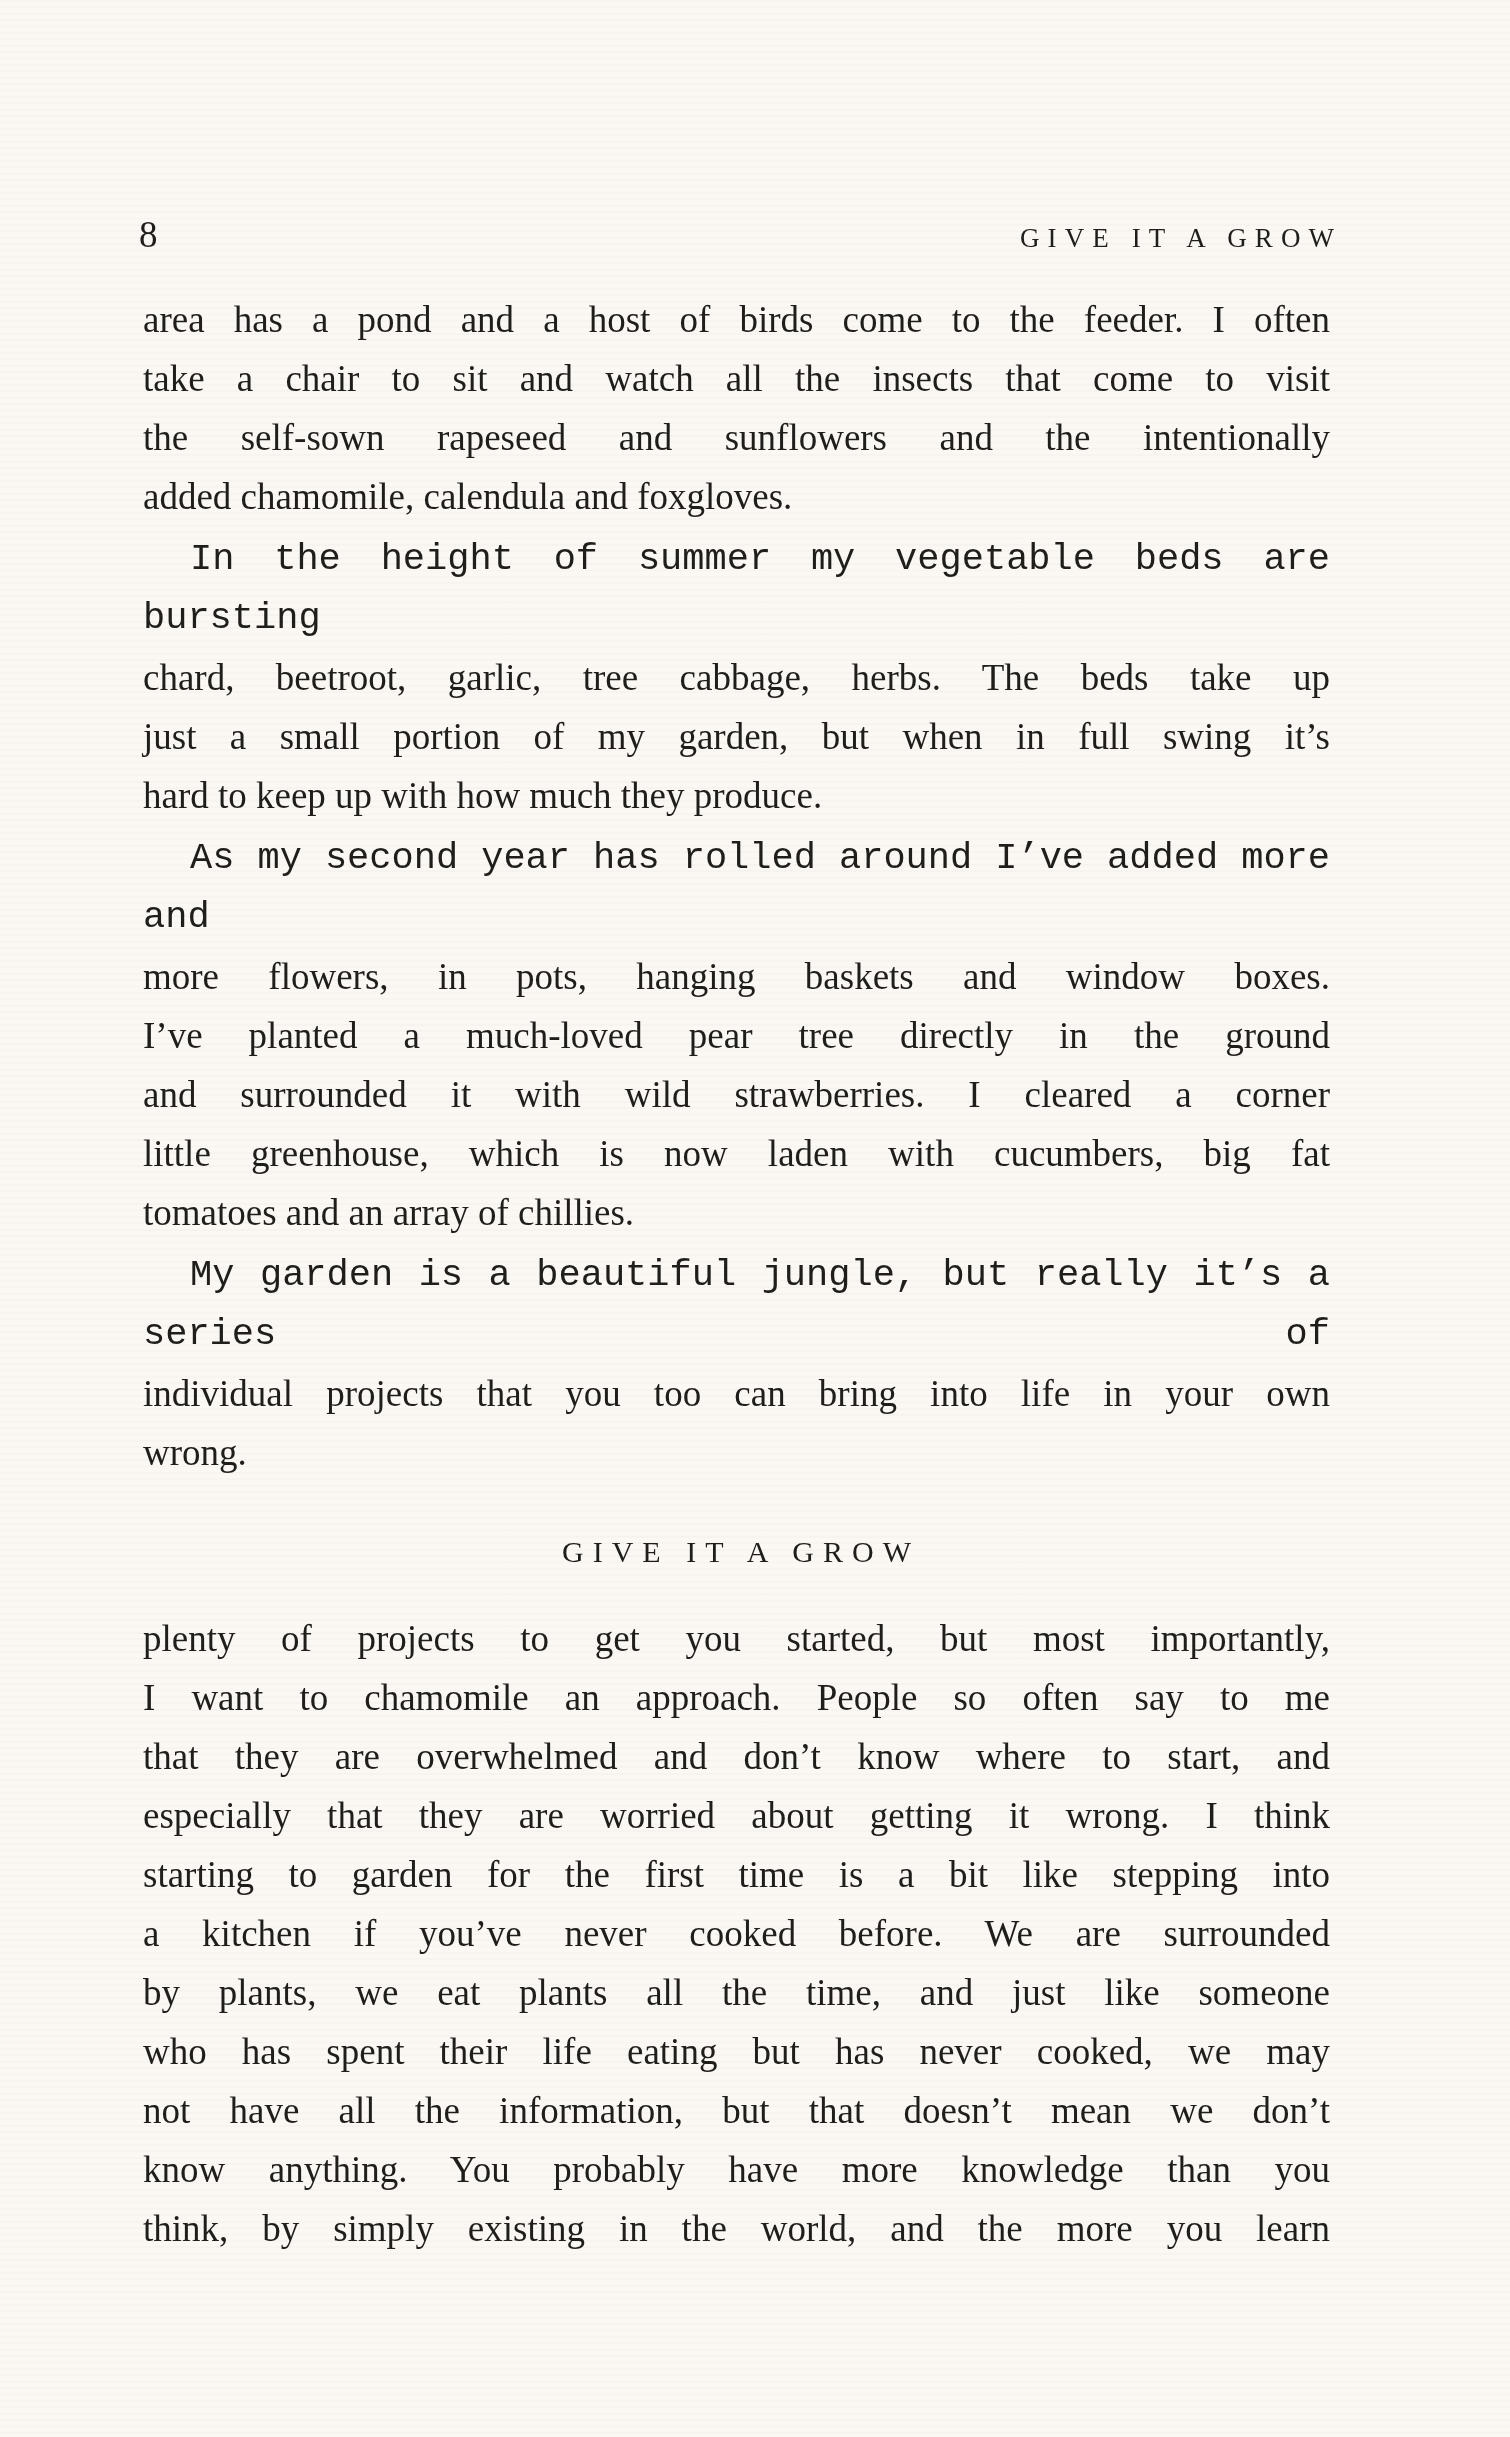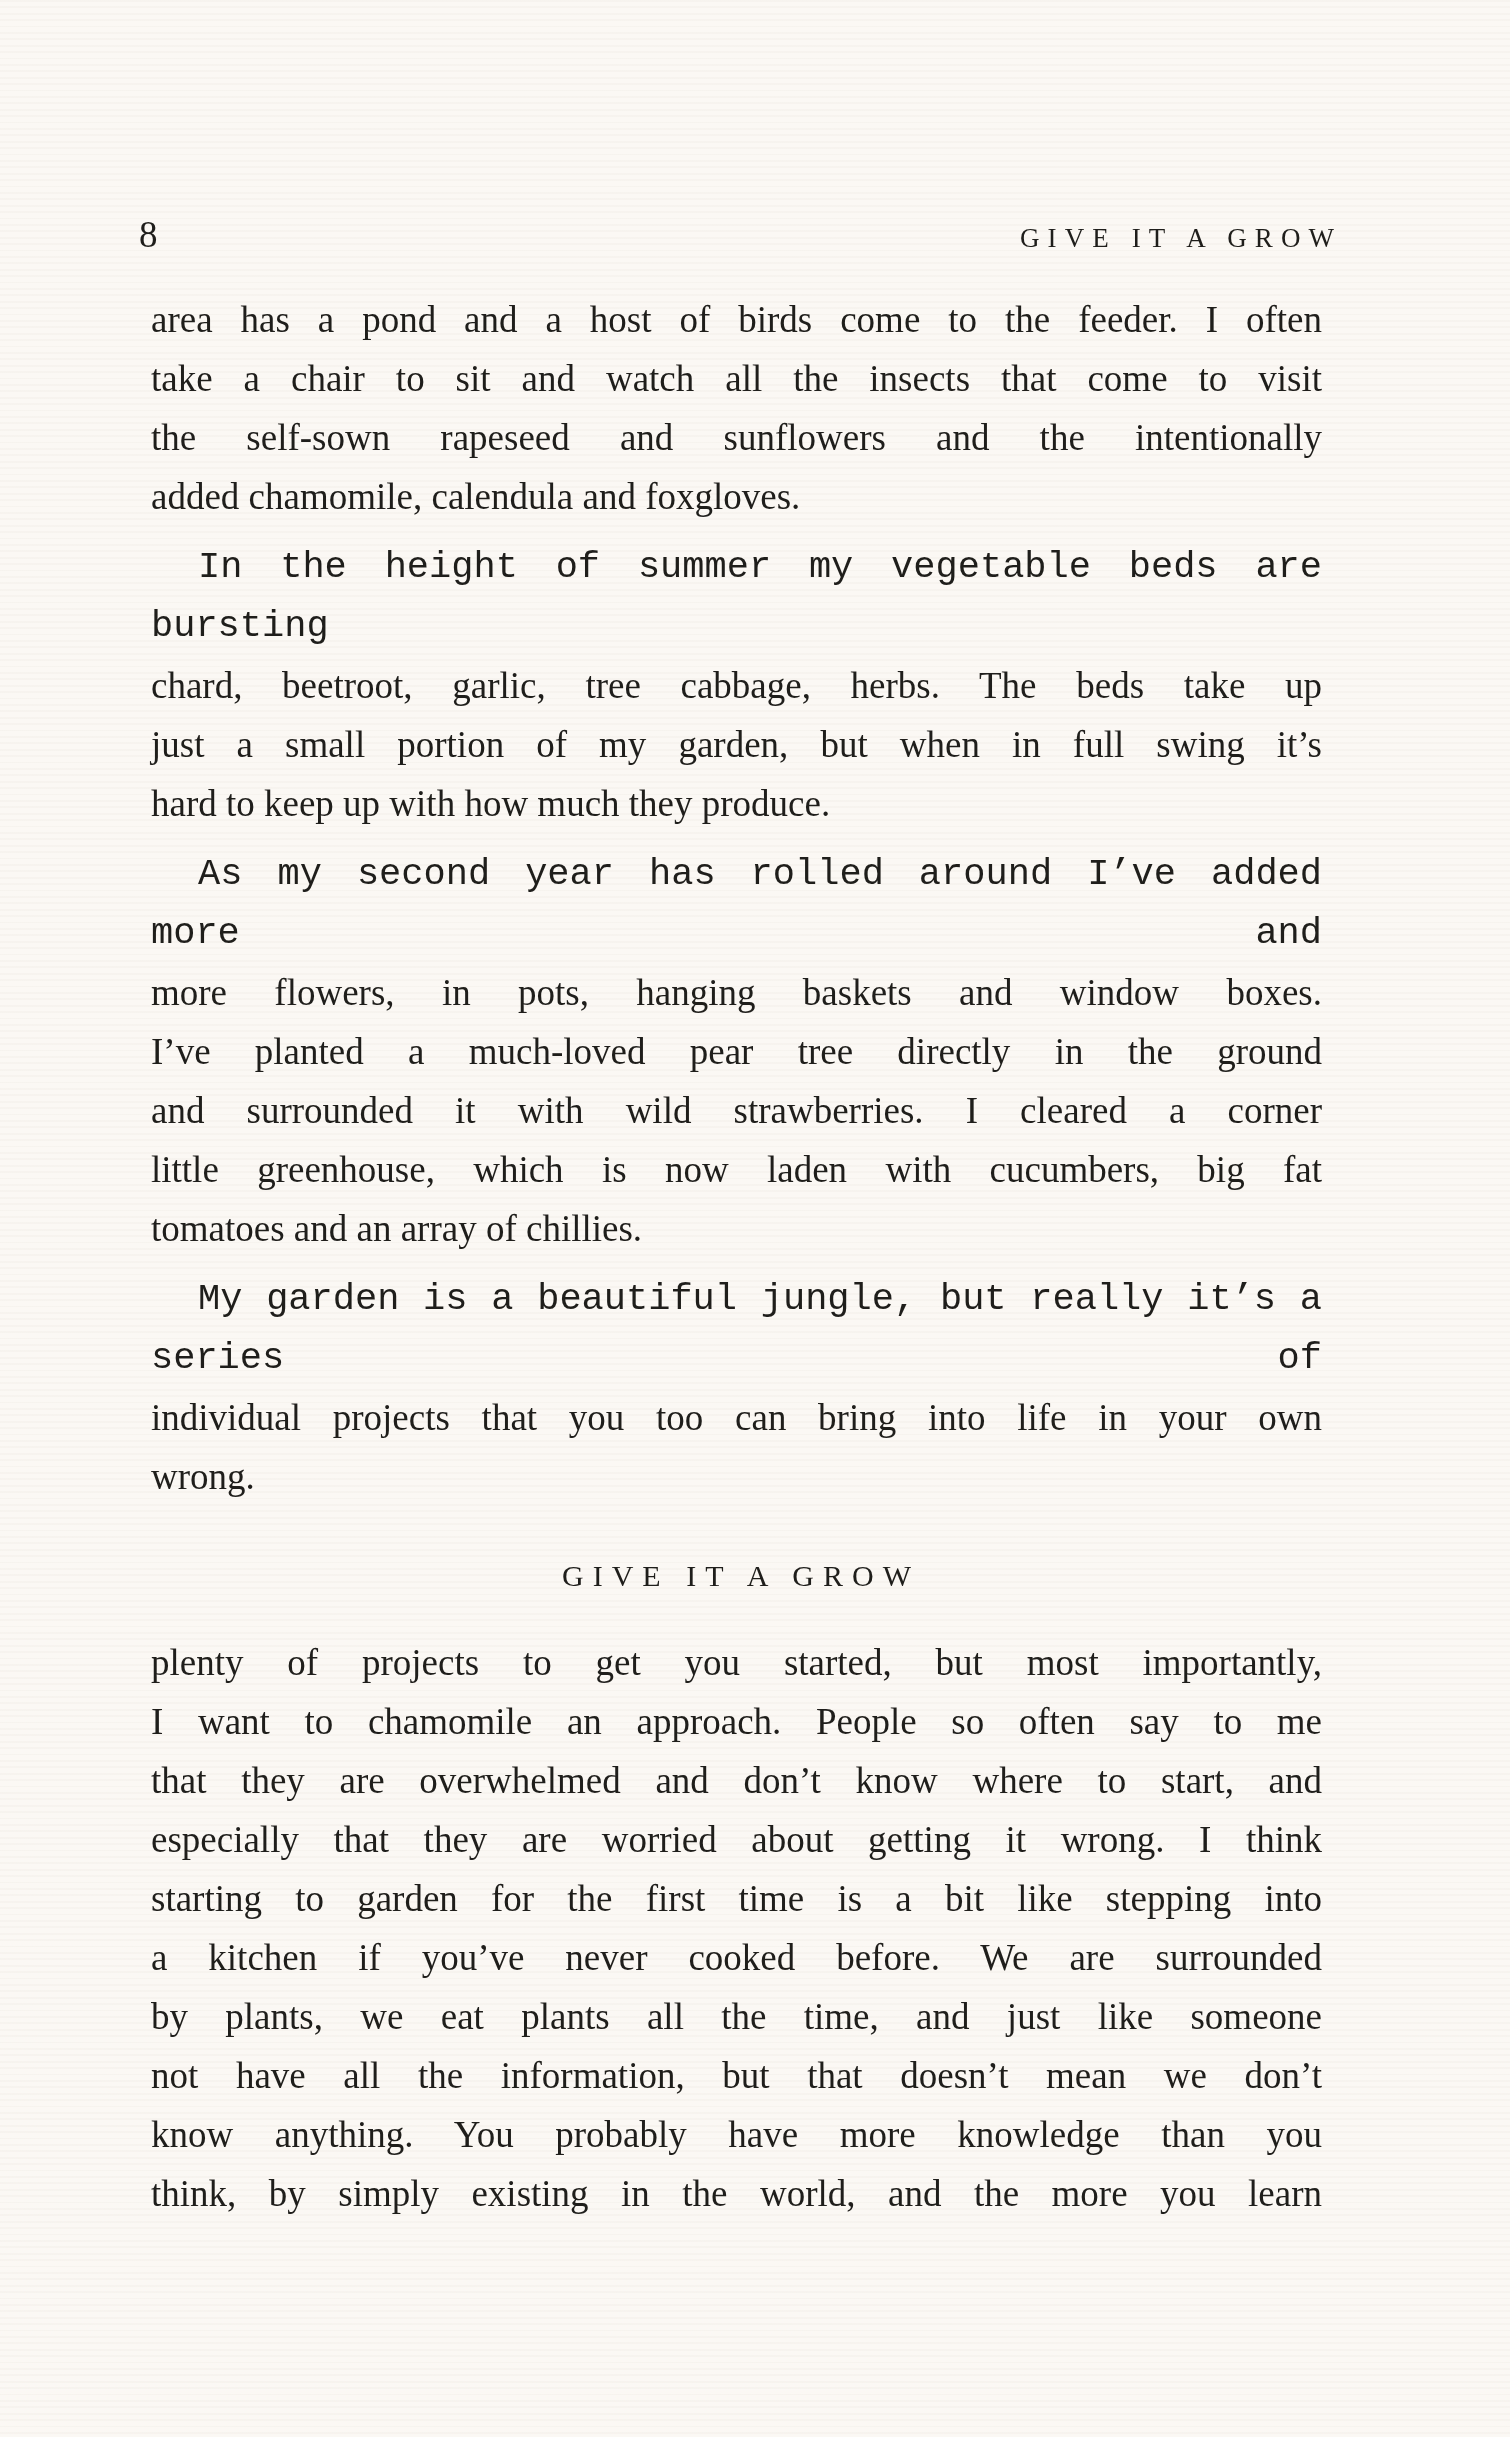--- a/index.html
+++ b/index.html
@@ -35,21 +35,21 @@
   .running-header {
     font-size: 27px;
     letter-spacing: 0.30em;
     margin-right: -0.30em; 
     white-space: nowrap;
   }
   .body-text {
     margin-top: 29px;
     font-size: 37px;
   }
-  .paragraph { margin: 12px; padding: 0; }
+  .paragraph { margin: 4px; padding: 0; }
   .line {
     line-height: 59px;
     text-align: justify;
     text-align-last: justify;
   }
   .line.last-left { text-align-last: left; }
   .line.indent { text-indent: 47px; font-family: Liberation Mono, monospace; }
   .section-heading {
     margin: 50px 0 37px 0;
     line-height: 40px;
@@ -97,20 +97,21 @@
         </div>
         <div class="section-heading">GIVE IT A GROW</div>
         <div class="paragraph">
           <div class="line">plenty of projects to get you started, but most importantly,</div>
           <div class="line">I want to chamomile an approach. People so often say to me</div>
           <div class="line">that they are overwhelmed and don’t know where to start, and</div>
           <div class="line">especially that they are worried about getting it wrong. I think</div>
           <div class="line">starting to garden for the first time is a bit like stepping into</div>
           <div class="line">a kitchen if you’ve never cooked before. We are surrounded</div>
           <div class="line">by plants, we eat plants all the time, and just like someone</div>
+          <div class="line">who has spent their life eating but has never cooked, we may</div>
           <div class="line">not have all the information, but that doesn’t mean we don’t</div>
           <div class="line">know anything. You probably have more knowledge than you</div>
           <div class="line">think, by simply existing in the world, and the more you learn</div>
         </div>
       </div>
   </div>
 </div>
 
 
 </body></html>

